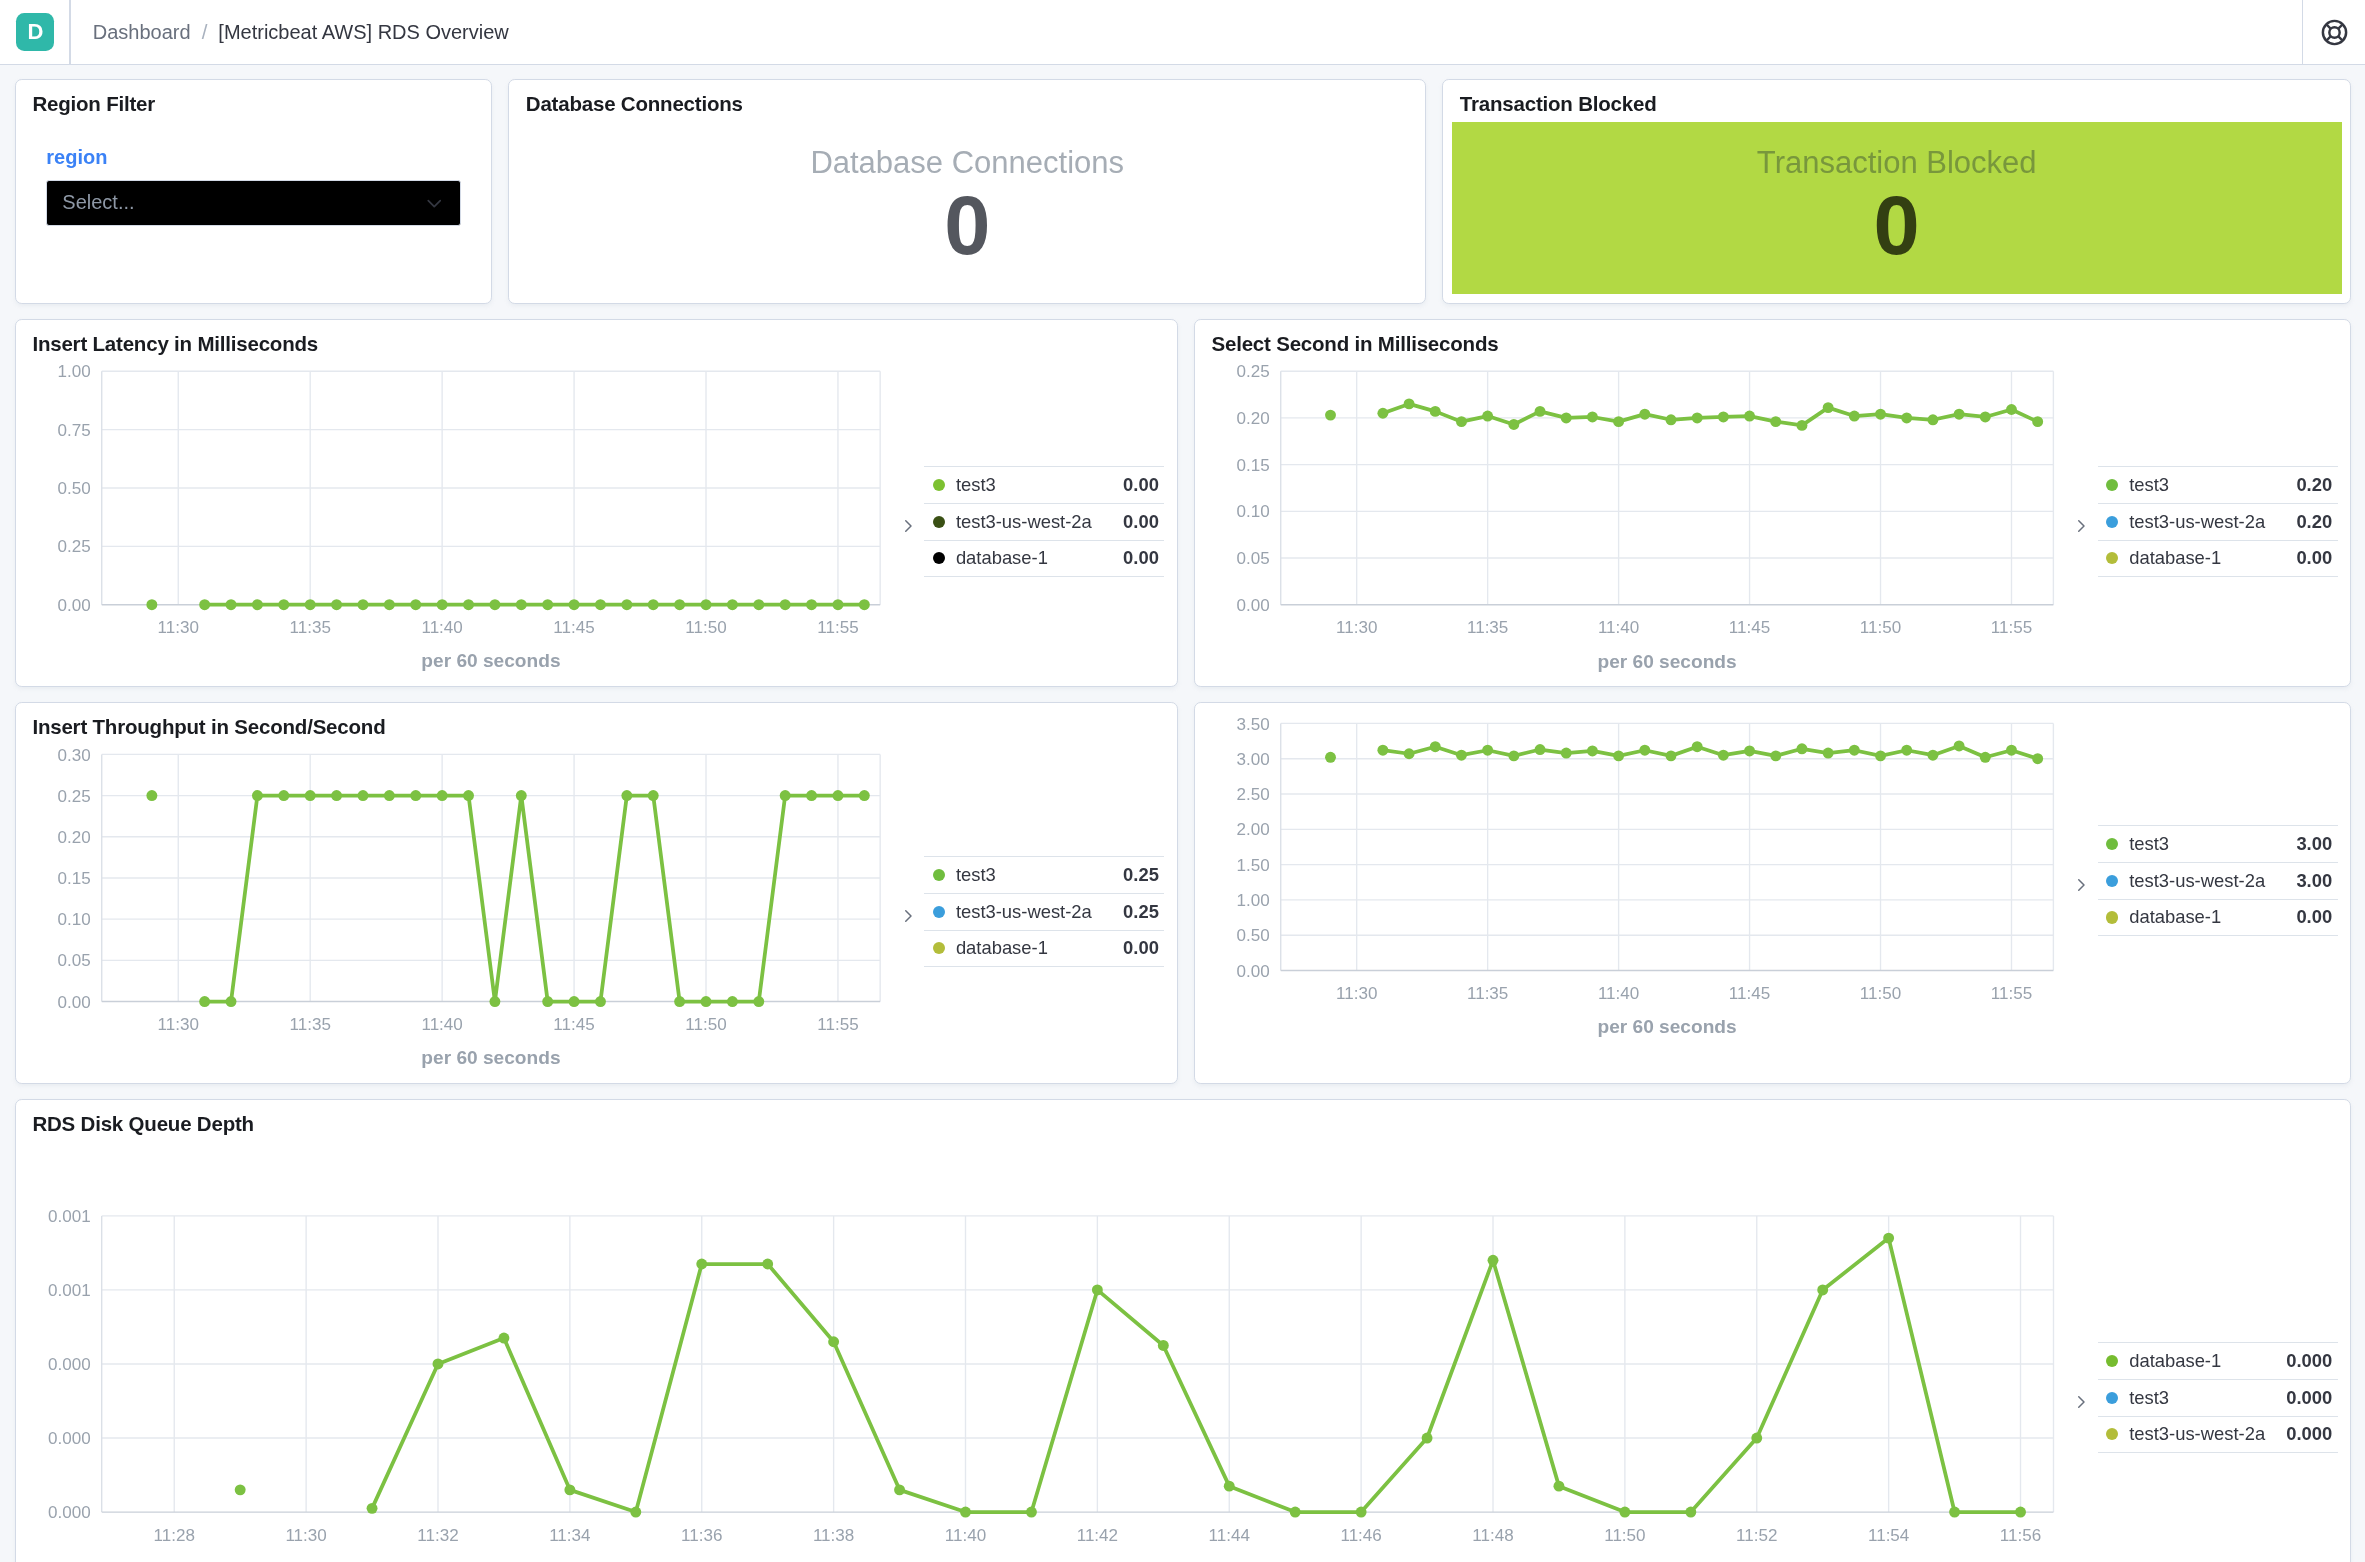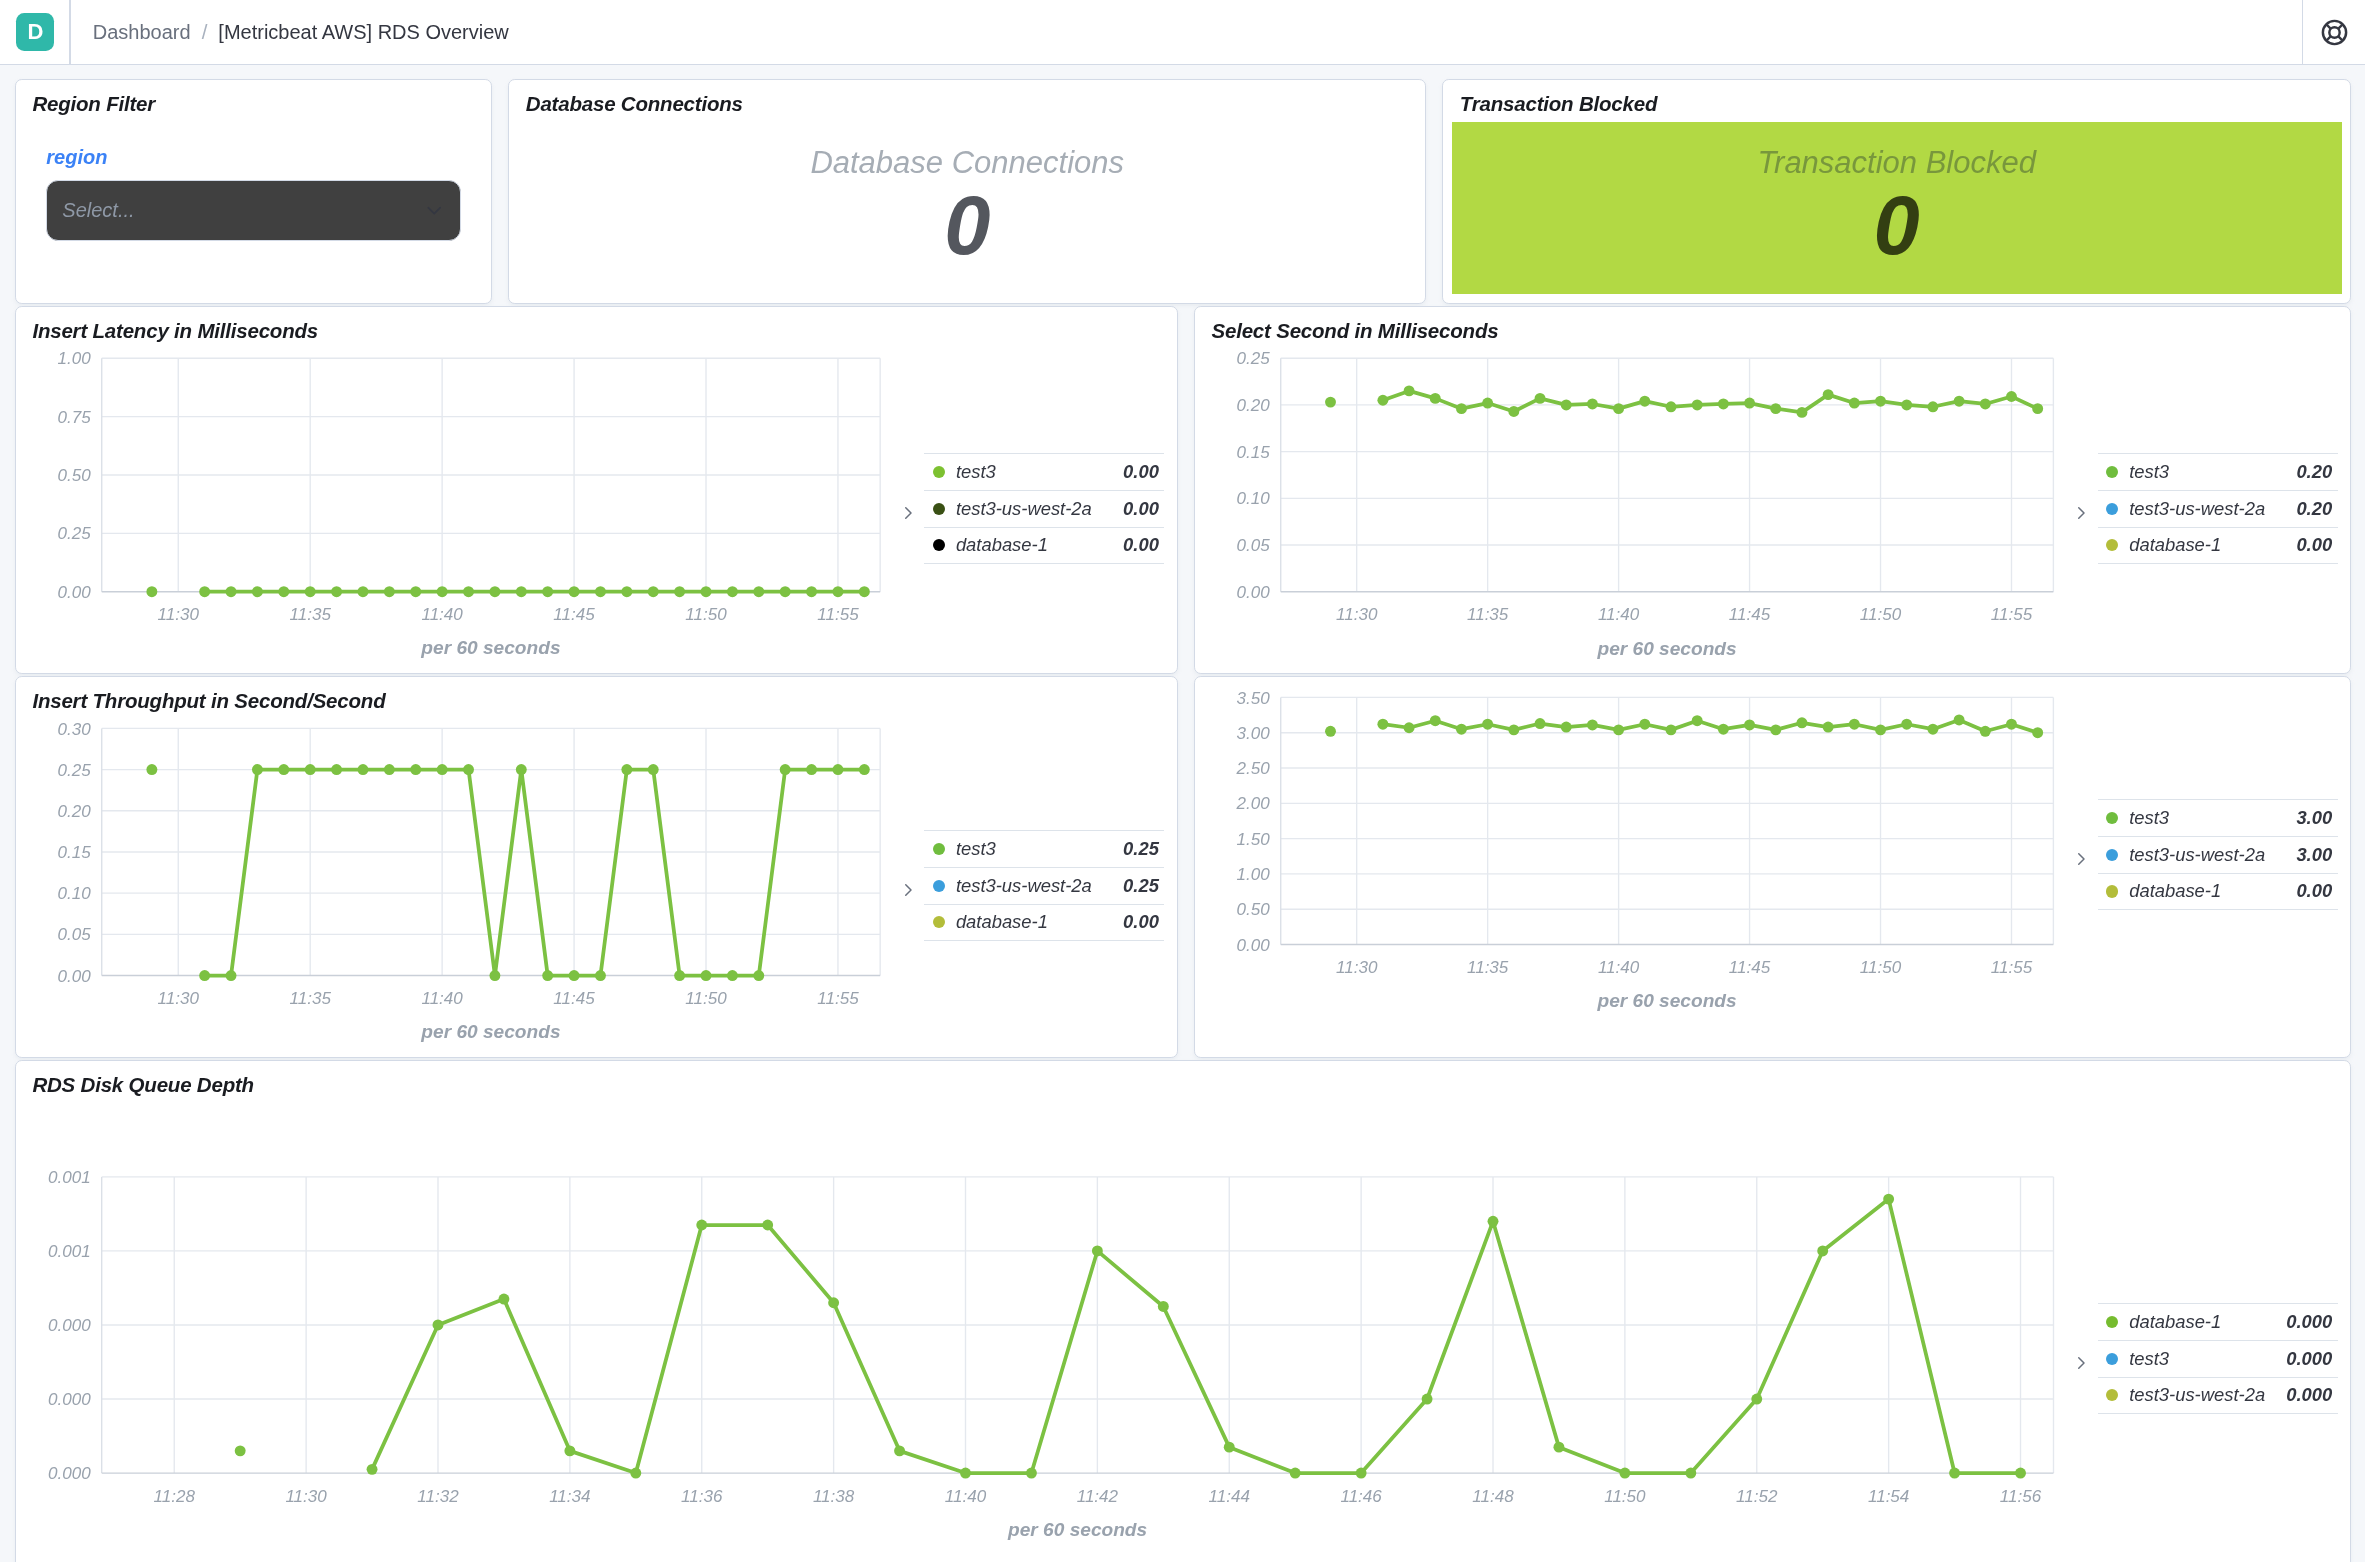--- a/index.html
+++ b/index.html
@@ -21,36 +21,36 @@
     display: flex; align-items: center; justify-content: center;
   }
   .hdr-divider { width: 1.4px; height: 65px; background: #d3dae6; }
   .breadcrumbs { display: flex; align-items: center; margin-left: 22px; font-size: 20px; flex: 1; }
   .crumb-root { color: #69707d; text-decoration: none; cursor: pointer; }
   .crumb-sep { color: #a9b2bf; margin: 0 11px; font-size: 20.5px; }
   .crumb-current { color: #343741; }
   .help-btn { width: 63px; height: 65px; display:flex; align-items:center; justify-content:center; background:none; border:none; cursor:pointer; }
   
   .content { padding: 13.6px 15px; }
-  .row { display: grid; gap: 16.4px; margin-bottom: 2px; font-style: italic; }
+  .row { display: grid; gap: 16.4px; margin-bottom: 15px; }
   .row1 { grid-template-columns: 477px 1.01fr 1fr; height: 225px; }
   .row2 { grid-template-columns: 1.005fr 1fr; height: 368px; }
   .row3 { grid-template-columns: 1.005fr 1fr; height: 382px; }
   .row4 { grid-template-columns: 1fr; height: 560px; }
   .panel {
     background: #fff; border: 1.4px solid #d3dae6; border-radius: 6.8px;
     box-shadow: 0 2px 4.1px rgba(152,162,179,.12);
     padding: 9.5px 12.3px; position: relative; overflow: hidden;
   }
   .panel-title { font-size: 20.5px; font-weight: 700; color: #1a1c21; letter-spacing: -0.2px; margin: 2.7px 4.1px 4.1px; }
   
   .filter-body { padding: 26px 18px 0; }
   .field-label { font-size: 20px; font-weight: 700; color: #3b82f6; margin-bottom: 11px; }
   .select-box {
-    height: 61px; background: #404040; border: 1.4px solid #d3dae6; border-radius: 12px;
+    height: 46px; background: #000000; border: 1.4px solid #d3dae6; border-radius: 3px;
     display: flex; align-items: center; justify-content: space-between;
     padding: 0 15px; cursor: pointer; width: 100%;
   }
   .select-placeholder { color: #8e98a6; font-size: 20px; }
   
   .metric-body {
     position: absolute; left: 8.2px; right: 8.2px; top: 42px; bottom: 8.2px;
     display: flex; flex-direction: column; align-items: center; justify-content: center;
   }
   .metric-label { font-size: 31px; color: #a6adb5; }

